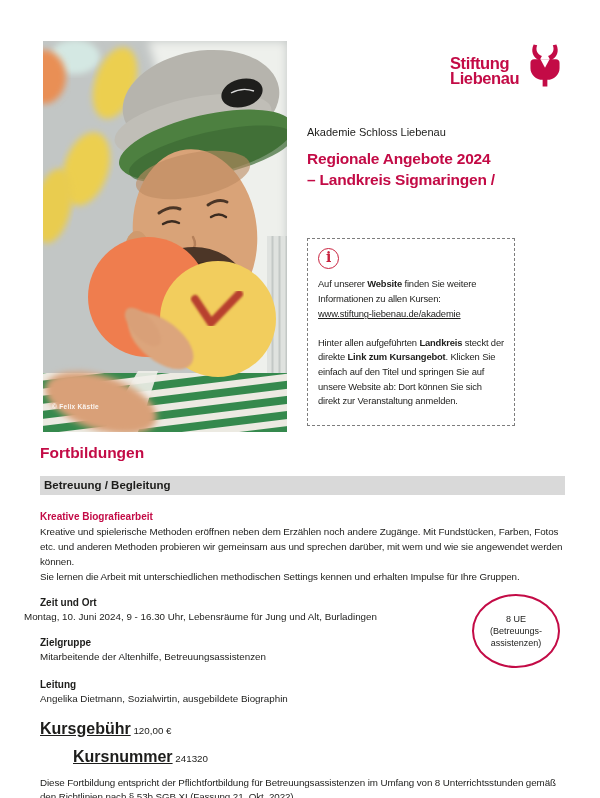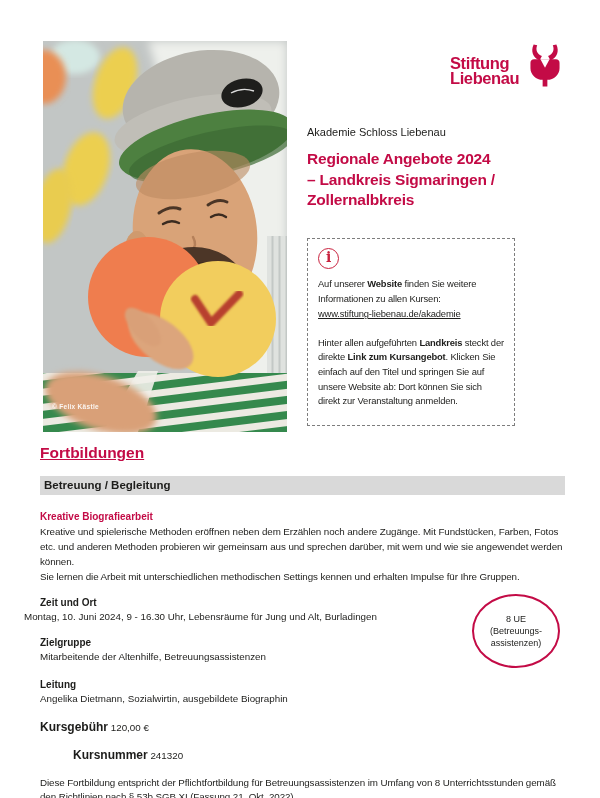--- a/index.html
+++ b/index.html
@@ -42,37 +42,37 @@
 
   
   .photo { top:41px; left:43px; width:244px; height:391px; overflow:hidden; }
   .photo svg { display:block; }
   .photo-credit {
     position:absolute; left:9px; bottom:22px; color:#fff; font-size:6.5px;
     letter-spacing:0.3px; opacity:0.9; font-weight:bold;
   }
 
   
-  .section-heading { top:444px; left:40px; color:#c30b46; font-size:15.5px; font-weight:bold;text-decoration:underline; }
+  .section-heading { top:444px; left:40px; color:#c30b46; font-size:15.5px; font-weight:bold; }
   .category-bar {
     top:476px; left:40px; width:525px; height:19px; background:#d9d9d9;
     font-size:11.5px; font-weight:bold; line-height:19px; padding-left:4px; color:#1d1d1b;
   }
   .course-title { top:511px; left:40px; color:#c30b46; font-size:10px; font-weight:bold; }
   .course-desc { top:524px; left:40px; width:527px; font-size:9.8px; line-height:15px; letter-spacing:-0.1px; }
 
   .detail-label { font-weight:bold; font-size:10px; }
   .detail-value { font-size:9.8px; }
   .d1l { top:597px; left:40px; } .d1v { top:611px; left:24px; }
   .d2l { top:637px; left:40px; } .d2v { top:651px; left:40px; }
   .d3l { top:679px; left:40px; } .d3v { top:693px; left:40px; }
 
   .fee-line { top:720px; left:40px; font-size:9.8px; }
   .num-line { top:748px; left:40px; font-size:9.8px;margin-left:33px; }
-  .fee-line b, .num-line b { font-size:12px; }
+  .fee-line b, .num-line b { font-size:16px;text-decoration:underline; }
 
   .note { top:776px; left:40px; width:527px; font-size:9.8px; line-height:14px; letter-spacing:-0.1px; }
 
   
   .badge {
     top:594px; left:472px; width:88px; height:74px;
     border:2.5px solid #c30b46; border-radius:50%; background:#fff;
     display:flex; flex-direction:column; justify-content:center; align-items:center;
     font-size:9px; line-height:12px; color:#1d1d1b; text-align:center;
   }
@@ -94,21 +94,20 @@
       </g>
       <path d="M17,16.5 L22,26 L27,16.5 Z" fill="#ffffff"></path>
     </svg>
   </div>
 </div>
 
 <div class="abs subtitle">Akademie Schloss Liebenau</div>
 <div class="abs title">
   <div>Regionale Angebote 2024</div>
   <div>– Landkreis Sigmaringen /</div>
-  <div>Zollernalbkreis</div>
 </div>
 
 <div class="abs info-box">
   <div class="info-icon">i</div>
   <div>
     <span>Auf unserer </span><b>Website</b><span> finden Sie weitere Informationen zu allen Kursen:</span><br>
     <a href="#" class="info-link">www.stiftung-liebenau.de/akademie</a>
   </div>
   <div class="info-p2">
     <span>Hinter allen aufgeführten </span><b>Landkreis</b><span> steckt der direkte </span><b>Link zum Kursangebot</b><span>. Klicken Sie einfach auf den Titel und springen Sie auf unsere Website ab: Dort können Sie sich direkt zur Veranstaltung anmelden.</span>

